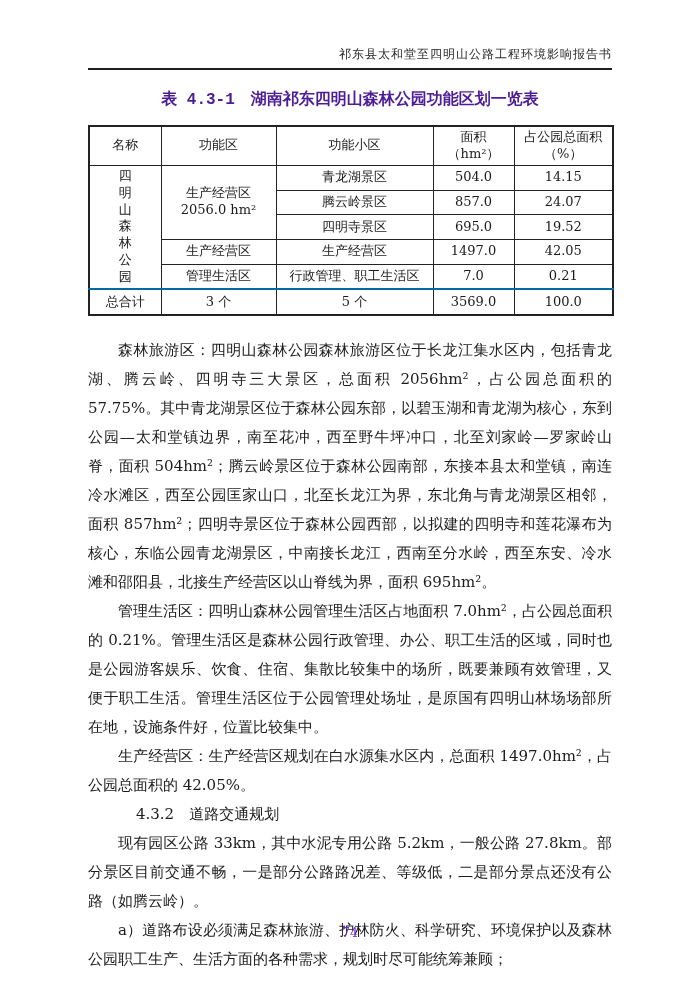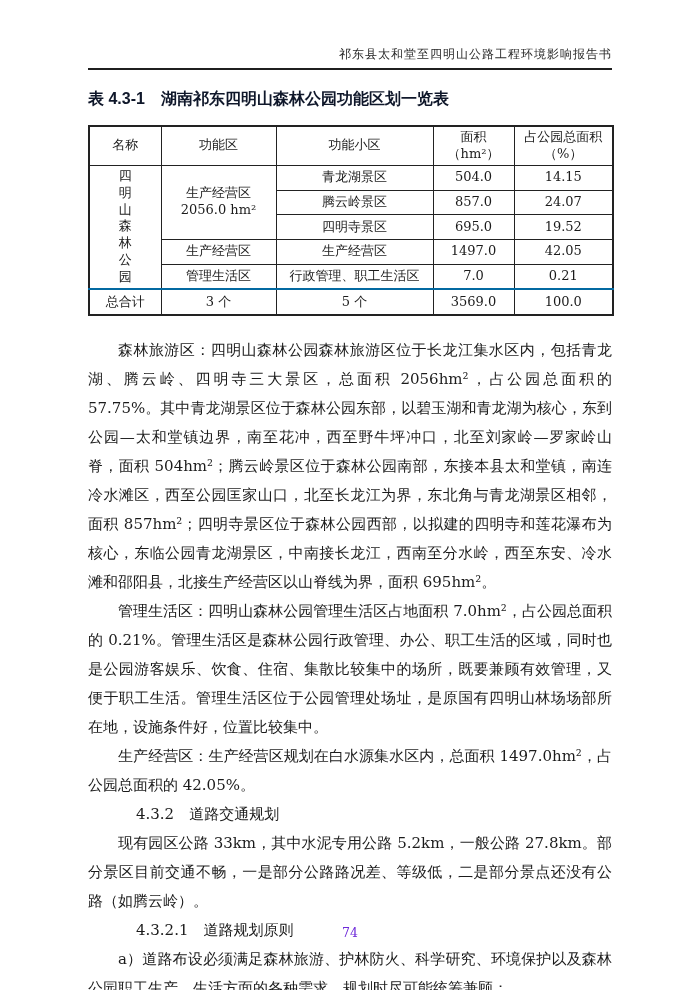--- a/index.html
+++ b/index.html
@@ -24,26 +24,26 @@
     letter-spacing: 1px;
     color: #2a2a2a;
   }
   .header-rule {
     border: none;
     border-top: 2px solid #1f1f1f;
     margin: 5px 0 0 0;
   }
   .table-title {
     margin-top: 19px;
-    text-align: left;
+    text-align: center;
     font-size: 16px;
     font-weight: bold;
-    font-family: Liberation Sans, sans-serif;
+    font-family: Liberation Mono, monospace;
     white-space: pre-wrap;
-    color: #0f172a;
+    color: #4c1d95;
   }
   table.zoning-table {
     width: 524px;
     margin-top: 15px;
     border-collapse: collapse;
     table-layout: fixed;
     font-size: 13px;
     border: 2px solid #222;
   }
   .zoning-table th, .zoning-table td {
@@ -154,20 +154,19 @@
         </tr>
       </tbody>
     </table>
 
     <div class="body-text">
       <p>森林旅游区：四明山森林公园森林旅游区位于长龙江集水区内，包括青龙湖、腾云岭、四明寺三大景区，总面积 2056hm²，占公园总面积的 57.75%。其中青龙湖景区位于森林公园东部，以碧玉湖和青龙湖为核心，东到公园—太和堂镇边界，南至花冲，西至野牛坪冲口，北至刘家岭—罗家岭山脊，面积 504hm²；腾云岭景区位于森林公园南部，东接本县太和堂镇，南连冷水滩区，西至公园匡家山口，北至长龙江为界，东北角与青龙湖景区相邻，面积 857hm²；四明寺景区位于森林公园西部，以拟建的四明寺和莲花瀑布为核心，东临公园青龙湖景区，中南接长龙江，西南至分水岭，西至东安、冷水滩和邵阳县，北接生产经营区以山脊线为界，面积 695hm²。</p>
       <p>管理生活区：四明山森林公园管理生活区占地面积 7.0hm²，占公园总面积的 0.21%。管理生活区是森林公园行政管理、办公、职工生活的区域，同时也是公园游客娱乐、饮食、住宿、集散比较集中的场所，既要兼顾有效管理，又便于职工生活。管理生活区位于公园管理处场址，是原国有四明山林场场部所在地，设施条件好，位置比较集中。</p>
       <p>生产经营区：生产经营区规划在白水源集水区内，总面积 1497.0hm²，占公园总面积的 42.05%。</p>
       <p class="section-heading">4.3.2　道路交通规划</p>
       <p>现有园区公路 33km，其中水泥专用公路 5.2km，一般公路 27.8km。部分景区目前交通不畅，一是部分公路路况差、等级低，二是部分景点还没有公路（如腾云岭）。</p>
-      <p class="section-heading">4.3.2.1　道路规划原则</p>
       <p>a）道路布设必须满足森林旅游、护林防火、科学研究、环境保护以及森林公园职工生产、生活方面的各种需求，规划时尽可能统筹兼顾；</p>
     </div>
 
   </div>
 
   <div class="page-number">74</div>
 </div>
 
 </body></html>

